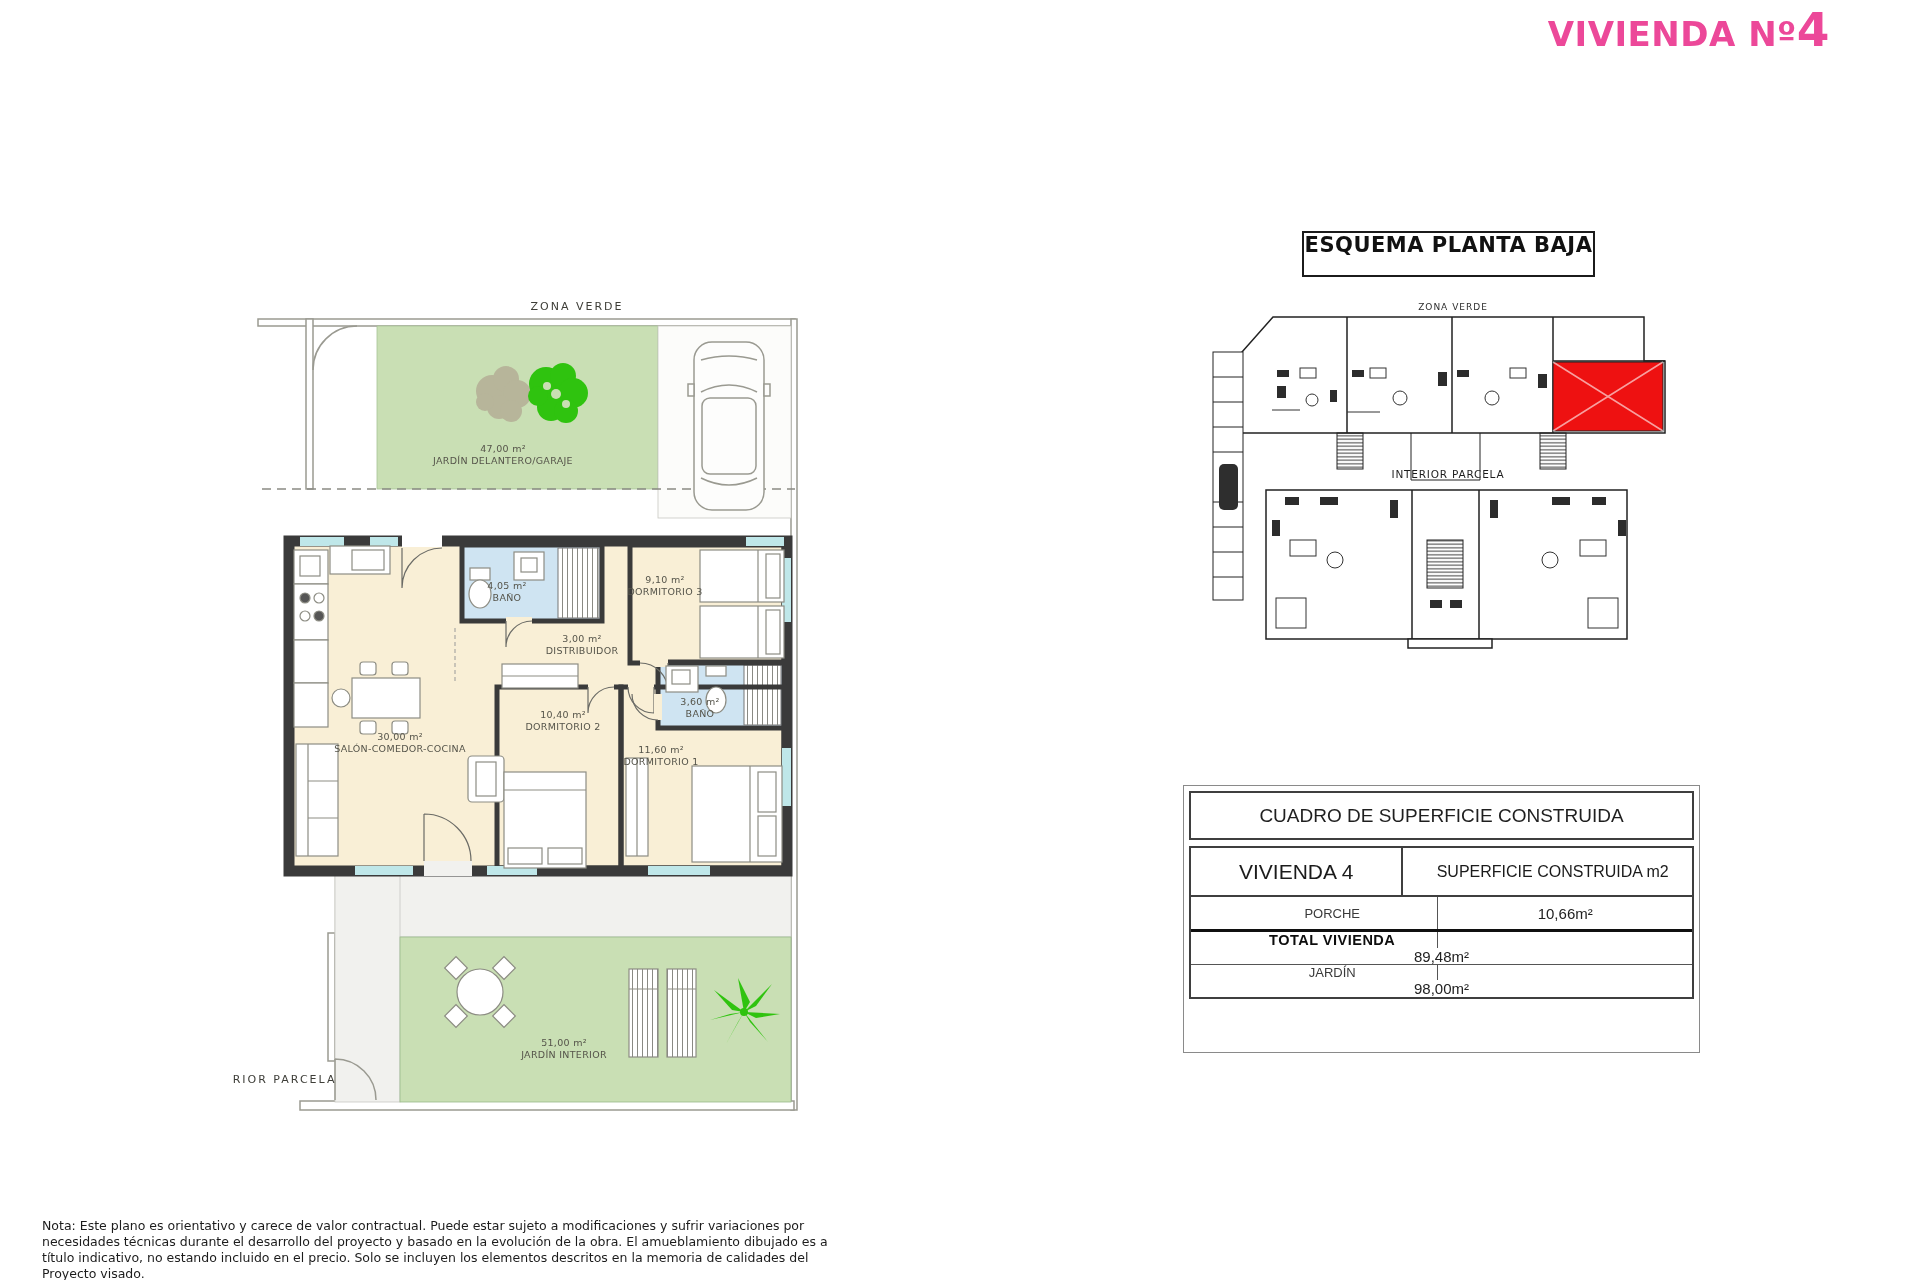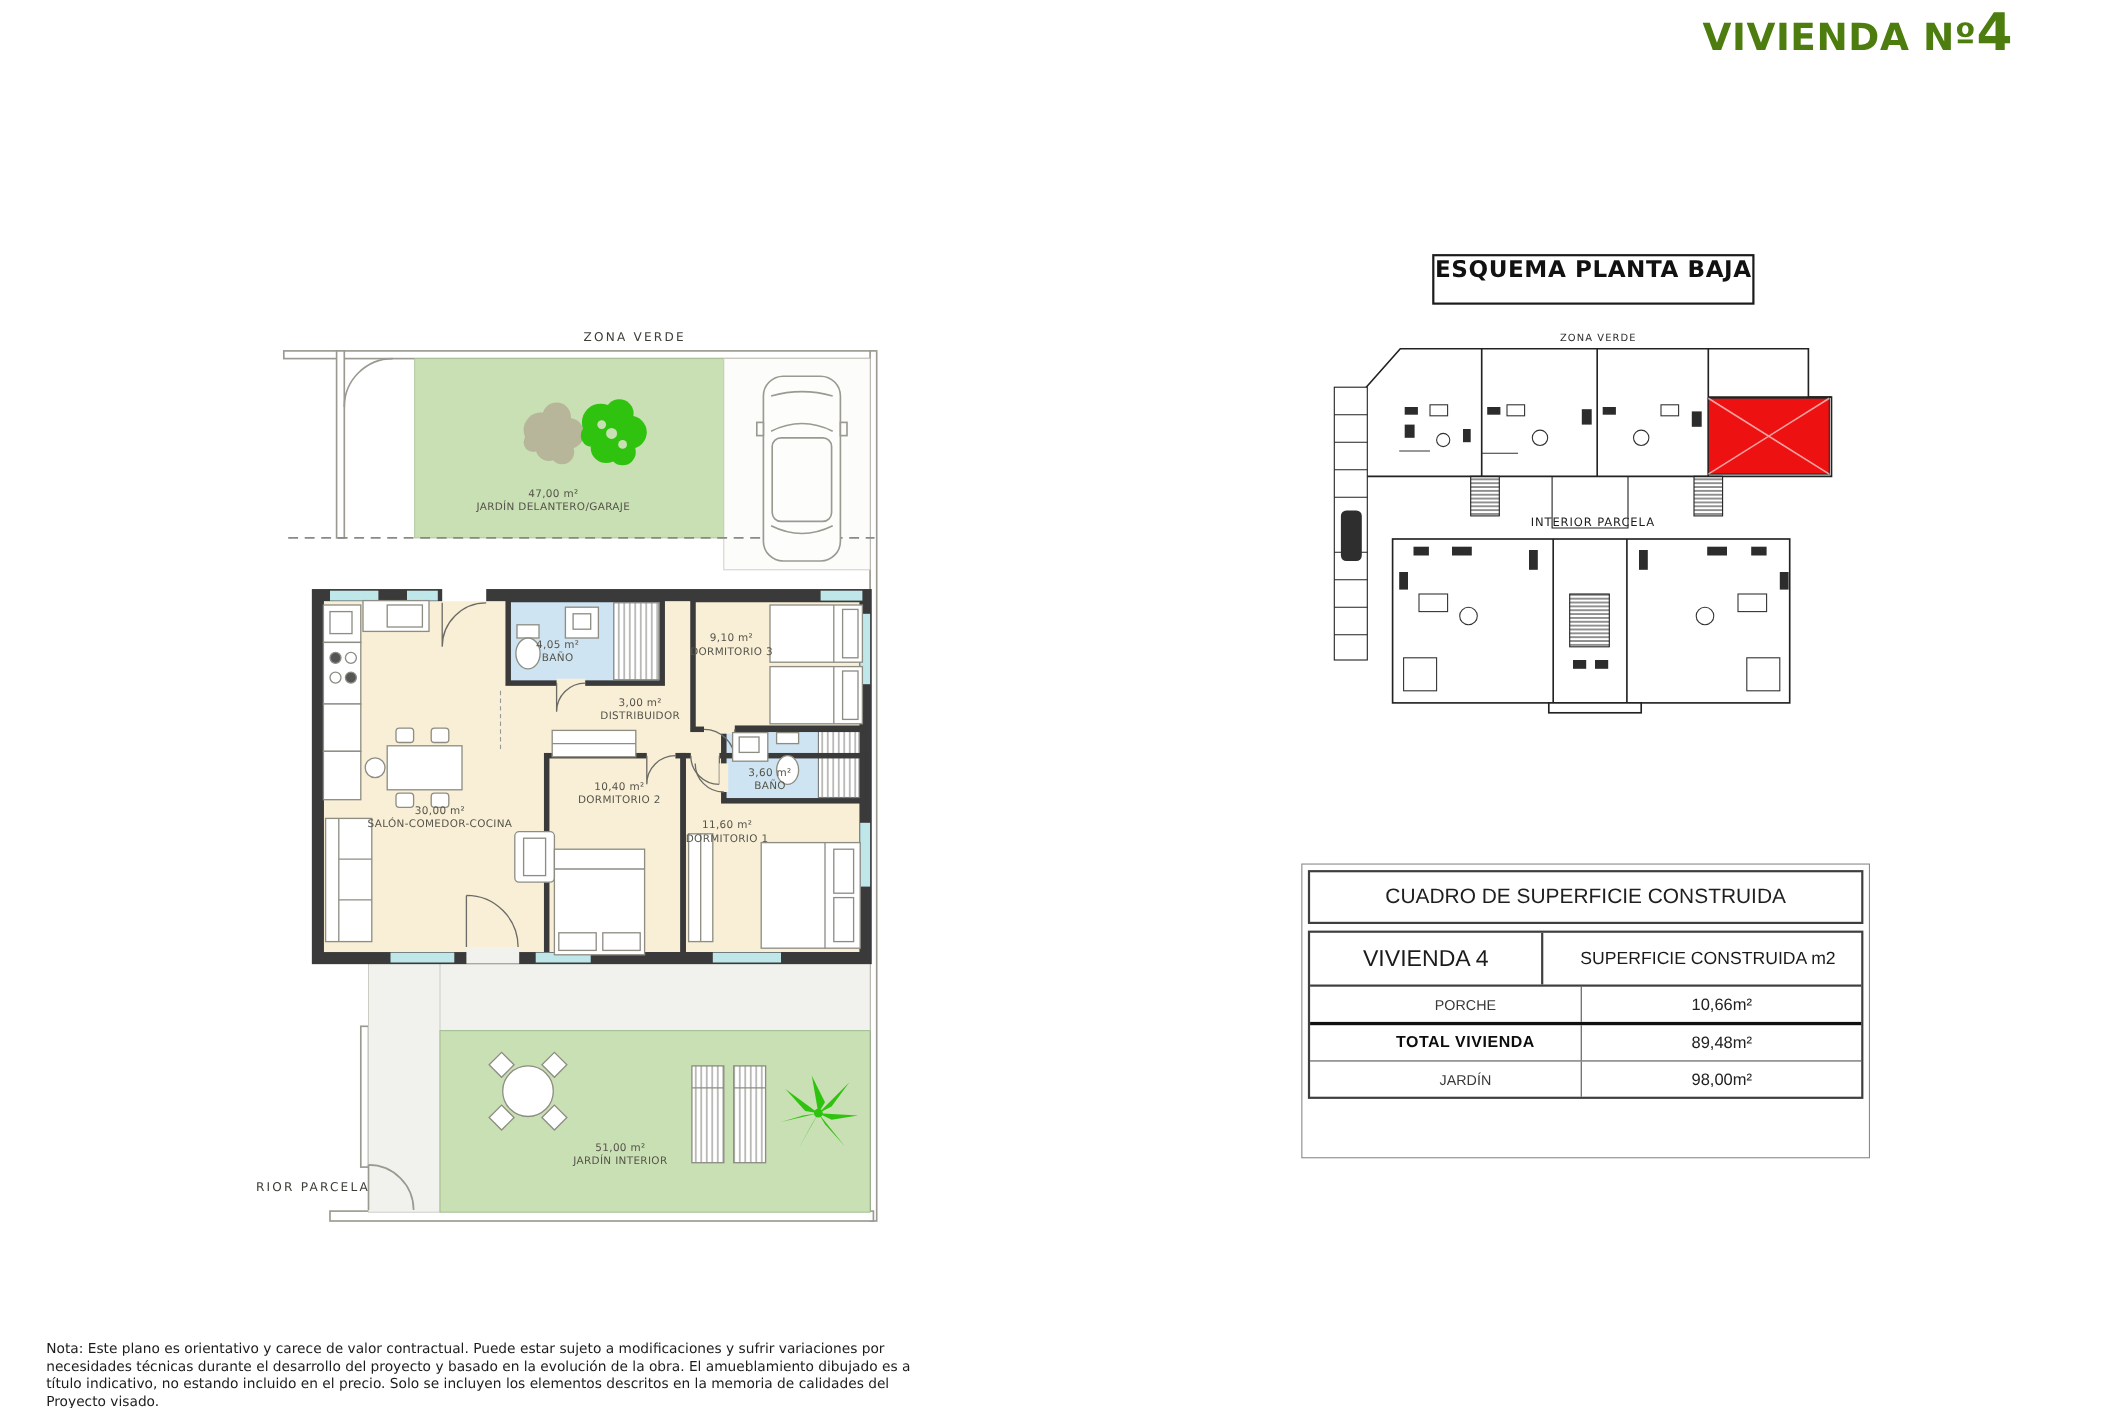--- a/index.html
+++ b/index.html
@@ -1,20 +1,20 @@
 <!DOCTYPE html>
 <html><head>
 <meta charset="utf-8">
 <style>
   html,body{margin:0;padding:0;background:#ffffff;}
   .canvas{position:relative;width:1920px;height:1280px;background:#fff;overflow:hidden;
           font-family:"DejaVu Sans",sans-serif;}
 
   
-  .page-title{position:absolute;top:2px;right:90px;font-weight:bold;color:#4d7c0f;
+  .page-title{position:absolute;top:2px;right:90px;font-weight:bold;color:#ec4899;
               font-size:34px;letter-spacing:.5px;white-space:nowrap;}
   .page-title .big{font-size:47px;}
 
   
   .esquema-box{position:absolute;left:1302px;top:231px;width:289px;height:42px;
                border:2px solid #1b1b1b;display:flex;align-items:flex-start;justify-content:center;
                font-weight:bold;font-size:21px;color:#111;letter-spacing:.5px;background:#fff;}
 
   
   svg text{font-family:"DejaVu Sans",sans-serif;}
@@ -33,21 +33,21 @@
   .tbl-colhead{display:flex;height:47px;border-bottom:2px solid #3f3f3f;}
   .tbl-colhead .c1{width:42%;border-right:2px solid #3f3f3f;display:flex;align-items:center;
                    justify-content:center;font-size:21px;color:#1b1b1b;}
   .tbl-colhead .c2{flex:1;display:flex;align-items:center;justify-content:center;
                    font-size:16px;color:#1b1b1b;margin-left:10px;}
   .tbl-row{display:flex;height:32px;}
   .tbl-row .c1{width:42%;border-right:1.5px solid #555;display:flex;align-items:center;
                justify-content:center;font-size:13px;color:#3a3a3a;padding-left:36px;}
   .tbl-row .c2{flex:1;display:flex;align-items:center;justify-content:center;
                font-size:15px;color:#222;}
-  .tbl-row + .tbl-row{border-top:1.5px solid #555;}
+  .tbl-row + .tbl-row{border-top:1.5px solid #555;flex-direction:column;}
   .tbl-row.total{border-top:3px solid #101010;}
   .tbl-row.total .c1{font-weight:bold;font-size:14.5px;color:#0d0d0d;letter-spacing:.5px;}
 
   
   .notes{position:absolute;left:42px;top:1218px;width:800px;font-size:12.5px;
          line-height:1.27;color:#1c1c1c;}
 </style>
 </head>
 <body>
 

